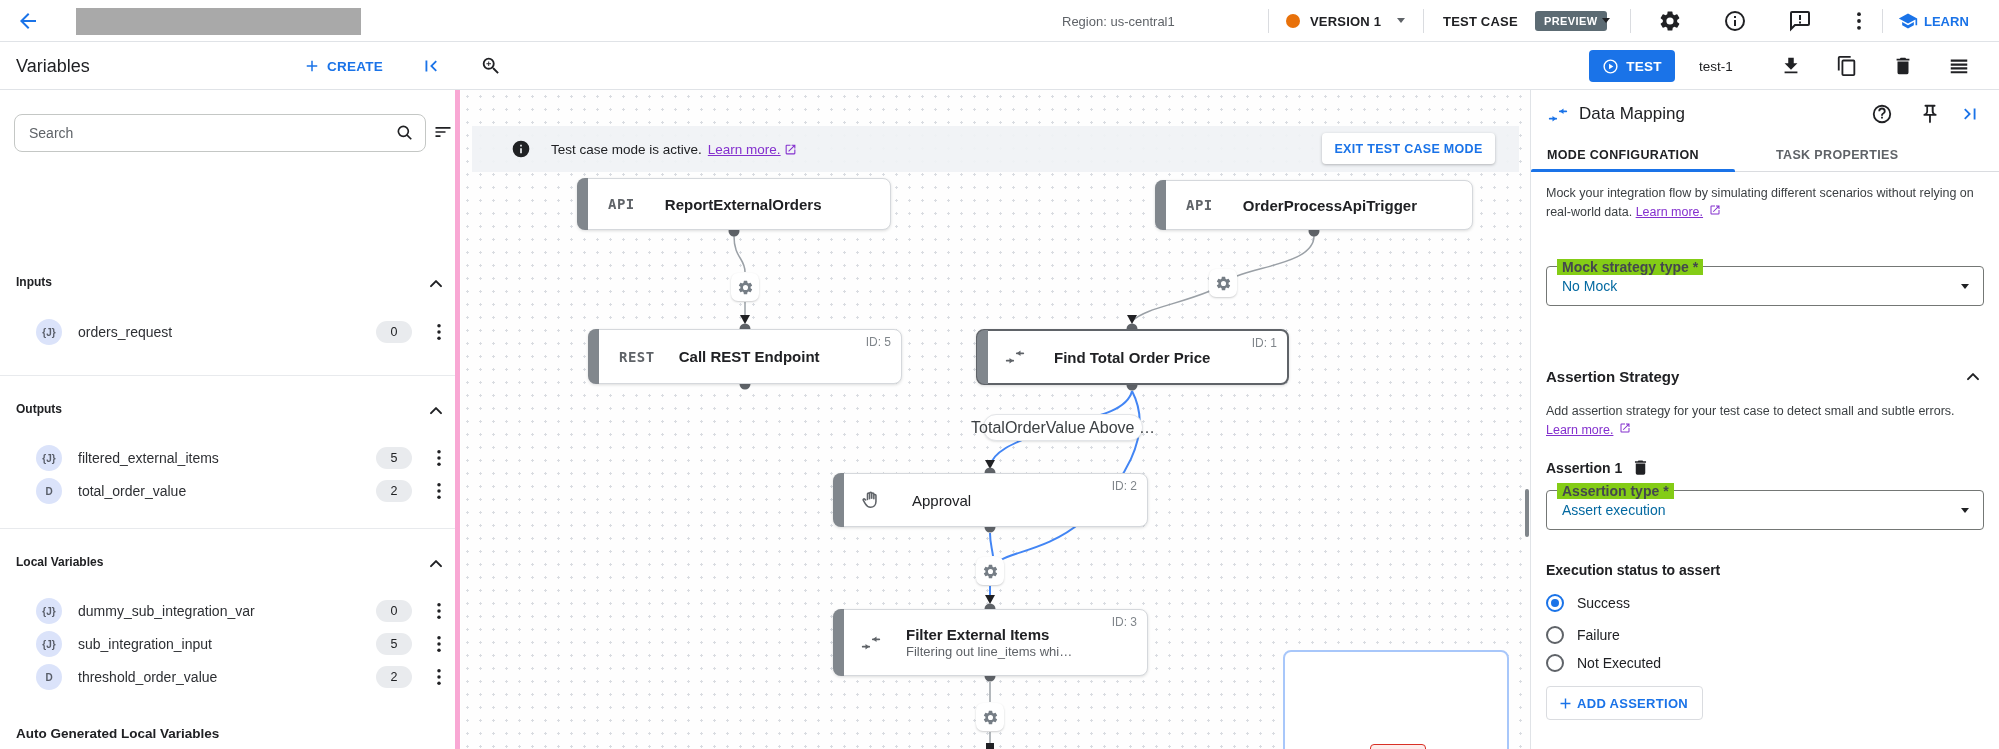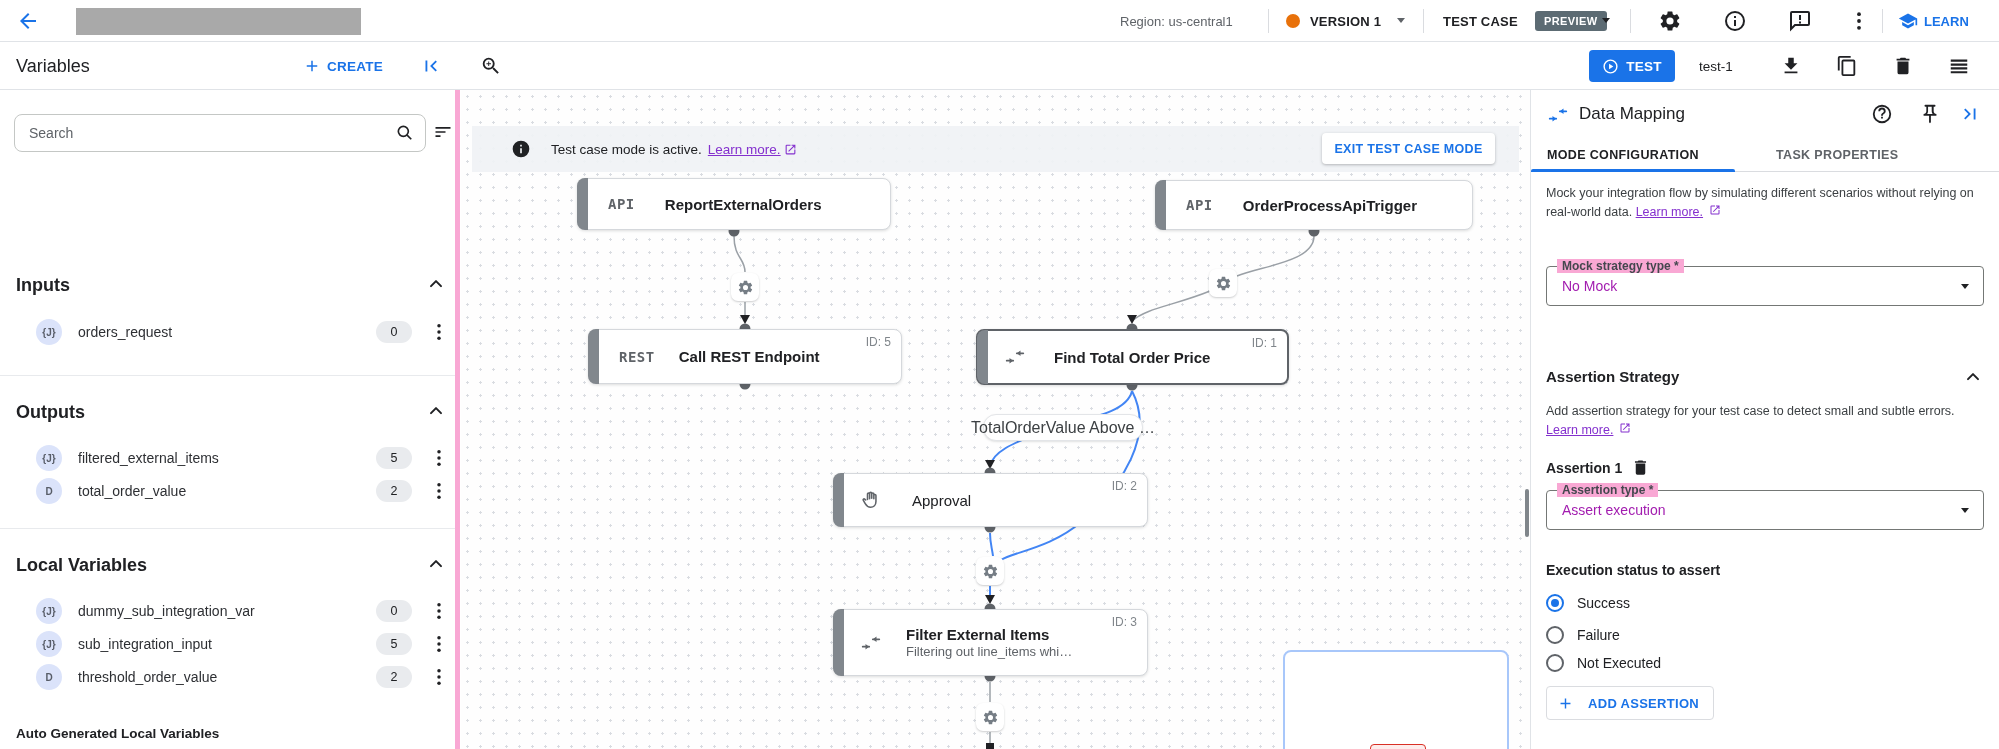--- a/index.html
+++ b/index.html
@@ -6,21 +6,21 @@
   html,body { width:1999px; height:749px; font-family:"Liberation Sans", sans-serif; background:#fff; overflow:hidden; }
   .page { position:relative; width:1999px; height:749px; background:#fff; color:#202124; }
   .blue { color:#1a73e8; }
   .vdiv { position:absolute; width:1px; background:#dadce0; }
 
   
   .appbar { position:absolute; left:0; top:0; width:1999px; height:42px; background:#fff; border-bottom:1px solid #e0e3e7; }
   .backbtn { position:absolute; left:16px; top:9px; width:24px; height:24px; cursor:pointer; }
   .redacted { position:absolute; left:76px; top:8px; width:285px; height:27px; background:#a9a9a9; }
   .appbar .txt { position:absolute; top:0; height:42px; display:flex; align-items:center; font-size:13px; }
-  .region { left:1120px; color:#5f6368; }
+  .region { left:1062px; color:#5f6368; }
   .vers-dot { position:absolute; left:1286px; top:14px; width:14px; height:14px; border-radius:50%; background:#e8710a; }
   .vers { left:1310px; font-weight:700; letter-spacing:.2px; }
   .tcase { left:1443px; font-weight:700; letter-spacing:.2px; }
   .badge-preview { position:absolute; left:1535px; top:11px; height:20px; padding:5px 9px; background:#5c6b73; color:#fff; font-size:11px; font-weight:600; letter-spacing:.4px; display:flex; align-items:center; border-radius:3px; }
   .caret { display:inline-block; width:0; height:0; border-left:4.5px solid transparent; border-right:4.5px solid transparent; border-top:5.5px solid #5f6368; }
   .caret.dark { border-top-color:#202124; }
   .appbar .iconbtn { position:absolute; top:9px; width:24px; height:24px; cursor:pointer; }
   .learn { left:1898px; display:flex; align-items:center; gap:6px; color:#1a73e8; font-weight:700; font-size:13.5px; }
 
   
@@ -31,21 +31,21 @@
   .btn-test { position:absolute; left:1589px; top:8px; width:86px; height:32px; background:#1a73e8; color:#fff; border:none; border-radius:4px; font-size:13.5px; font-weight:700; letter-spacing:.3px; display:flex; align-items:center; justify-content:center; gap:7px; cursor:pointer; font-family:inherit; }
   .run-name { position:absolute; left:1699px; top:0; height:48px; display:flex; align-items:center; font-size:13.5px; color:#202124; }
 
   
   .sidebar { position:absolute; left:0; top:90px; width:460px; height:659px; background:#fff; border-right:5px solid #f9a8d4; overflow:hidden; }
   .search-wrap { position:absolute; left:14px; top:24px; width:412px; height:38px; border:1px solid #c4c7c5; border-radius:8px; background:#fff; }
   .search-wrap input { position:absolute; left:14px; top:0; width:350px; height:36px; border:none; outline:none; font-size:14px; color:#202124; font-family:inherit; background:transparent; }
   .search-wrap input::placeholder { color:#5f6368; }
   .search-mag { position:absolute; right:10px; top:8px; width:20px; height:20px; }
   .sort-ic { position:absolute; left:433px; top:32px; width:20px; height:20px; cursor:pointer; }
-  .sec-head { position:absolute; left:16px; font-size:18px; font-weight:700; color:#202124; }
+  .sec-head { position:absolute; left:16px; font-size:12px; font-weight:700; color:#202124; }
   .sec-head.small { font-size:13.5px; }
   .sec-chev { position:absolute; left:426px; width:20px; height:20px; cursor:pointer; }
   .sb-div { position:absolute; left:0; width:460px; height:1px; background:#e8eaed; }
   .vrow { position:absolute; left:0; width:460px; height:30px; }
   .chip { position:absolute; left:36px; top:2px; width:26px; height:26px; border-radius:50%; background:#dbe3fa; color:#585d68; font-size:10px; font-weight:700; display:flex; align-items:center; justify-content:center; letter-spacing:0; }
   .vname { position:absolute; left:78px; top:0; height:30px; display:flex; align-items:center; font-size:14px; color:#2d2f33; white-space:nowrap; }
   .vcount { position:absolute; left:376px; top:4px; min-width:36px; height:22px; border-radius:11px; background:#e9ebee; display:flex; align-items:center; justify-content:center; font-size:12.5px; color:#202124; padding:0 10px; }
   .vkebab { position:absolute; left:428px; top:4px; width:22px; height:22px; cursor:pointer; }
 
   
@@ -82,33 +82,33 @@
   .p-title { position:absolute; left:48px; top:0; height:48px; display:flex; align-items:center; font-size:17px; color:#202124; }
   .p-head .hic { position:absolute; top:13px; width:22px; height:22px; cursor:pointer; }
   .p-tabs { position:absolute; left:0; top:48px; width:469px; height:34px; border-bottom:1px solid #dadce0; }
   .p-tab { position:absolute; top:0; height:34px; display:flex; align-items:center; font-size:12.5px; font-weight:700; letter-spacing:.35px; cursor:pointer; }
   .p-tab.active { color:#202124; }
   .p-tab.inactive { color:#5f6368; }
   .tab-underline { position:absolute; left:0; top:31px; width:204px; height:3px; background:#1a73e8; border-radius:2px 2px 0 0; }
   .p-para { position:absolute; left:15px; width:438px; font-size:12.5px; line-height:1.5; color:#3c4043; }
   .ext-sm { width:12px; height:12px; color:#8430ce; margin-left:2px; }
   .m-select { position:absolute; left:15px; width:438px; height:40px; border:1px solid #747775; border-radius:4px; background:#fff; cursor:pointer; }
-  .m-select .flabel { position:absolute; left:10px; top:-8px; background:#f9a8d4; padding:0 5px; font-size:12px; font-weight:700; color:#44474e; }
-  .m-select .fvalue { position:absolute; left:15px; top:0; height:38px; display:flex; align-items:center; font-size:14px; color:#a21caf; }
+  .m-select .flabel { position:absolute; left:10px; top:-8px; background:#84cc16; padding:0 5px; font-size:14px; font-weight:700; color:#44474e; }
+  .m-select .fvalue { position:absolute; left:15px; top:0; height:38px; display:flex; align-items:center; font-size:14px; color:#0369a1; }
   .m-select .caret { position:absolute; right:14px; top:17px; }
   .p-sec-title { position:absolute; left:15px; font-size:15px; font-weight:700; color:#202124; }
   .p-sec-chev { position:absolute; left:432px; width:20px; height:20px; cursor:pointer; }
   .p-bold { position:absolute; left:15px; font-size:14px; font-weight:700; color:#202124; }
   .p-trash { position:absolute; left:100px; width:19px; height:19px; color:#202124; cursor:pointer; }
   .radio-row { position:absolute; left:15px; height:22px; display:flex; align-items:center; gap:13px; cursor:pointer; }
   .radio { width:18px; height:18px; border-radius:50%; border:2px solid #5f6368; position:relative; }
   .radio.sel { border-color:#1a73e8; }
   .radio.sel::after { content:""; position:absolute; left:3px; top:3px; width:8px; height:8px; border-radius:50%; background:#1a73e8; }
   .radio-label { font-size:14px; color:#202124; }
-  .btn-add { position:absolute; left:15px; display:flex; align-items:center; gap:14px; height:34px; padding:0 14px 0 10px; border:1px solid #dadce0; border-radius:4px; background:#fff; color:#1a73e8; font-size:13px; font-weight:700; letter-spacing:.3px; cursor:pointer; font-family:inherit; }
+  .btn-add { position:absolute; left:15px; display:flex; align-items:center; gap:3px; height:34px; padding:0 14px 0 10px; border:1px solid #dadce0; border-radius:4px; background:#fff; color:#1a73e8; font-size:13px; font-weight:700; letter-spacing:.3px; cursor:pointer; font-family:inherit; }
 </style>
 </head>
 <body>
 
 <svg width="0" height="0" style="position:absolute">
   <defs>
     <symbol id="i-back" viewBox="0 0 24 24">
         <path fill="currentColor" d="M20 11H7.83l5.59-5.59L12 4l-8 8 8 8 1.41-1.41L7.83 13H20v-2z"></path>
       </symbol>
     <symbol id="i-gear" viewBox="0 0 24 24">

